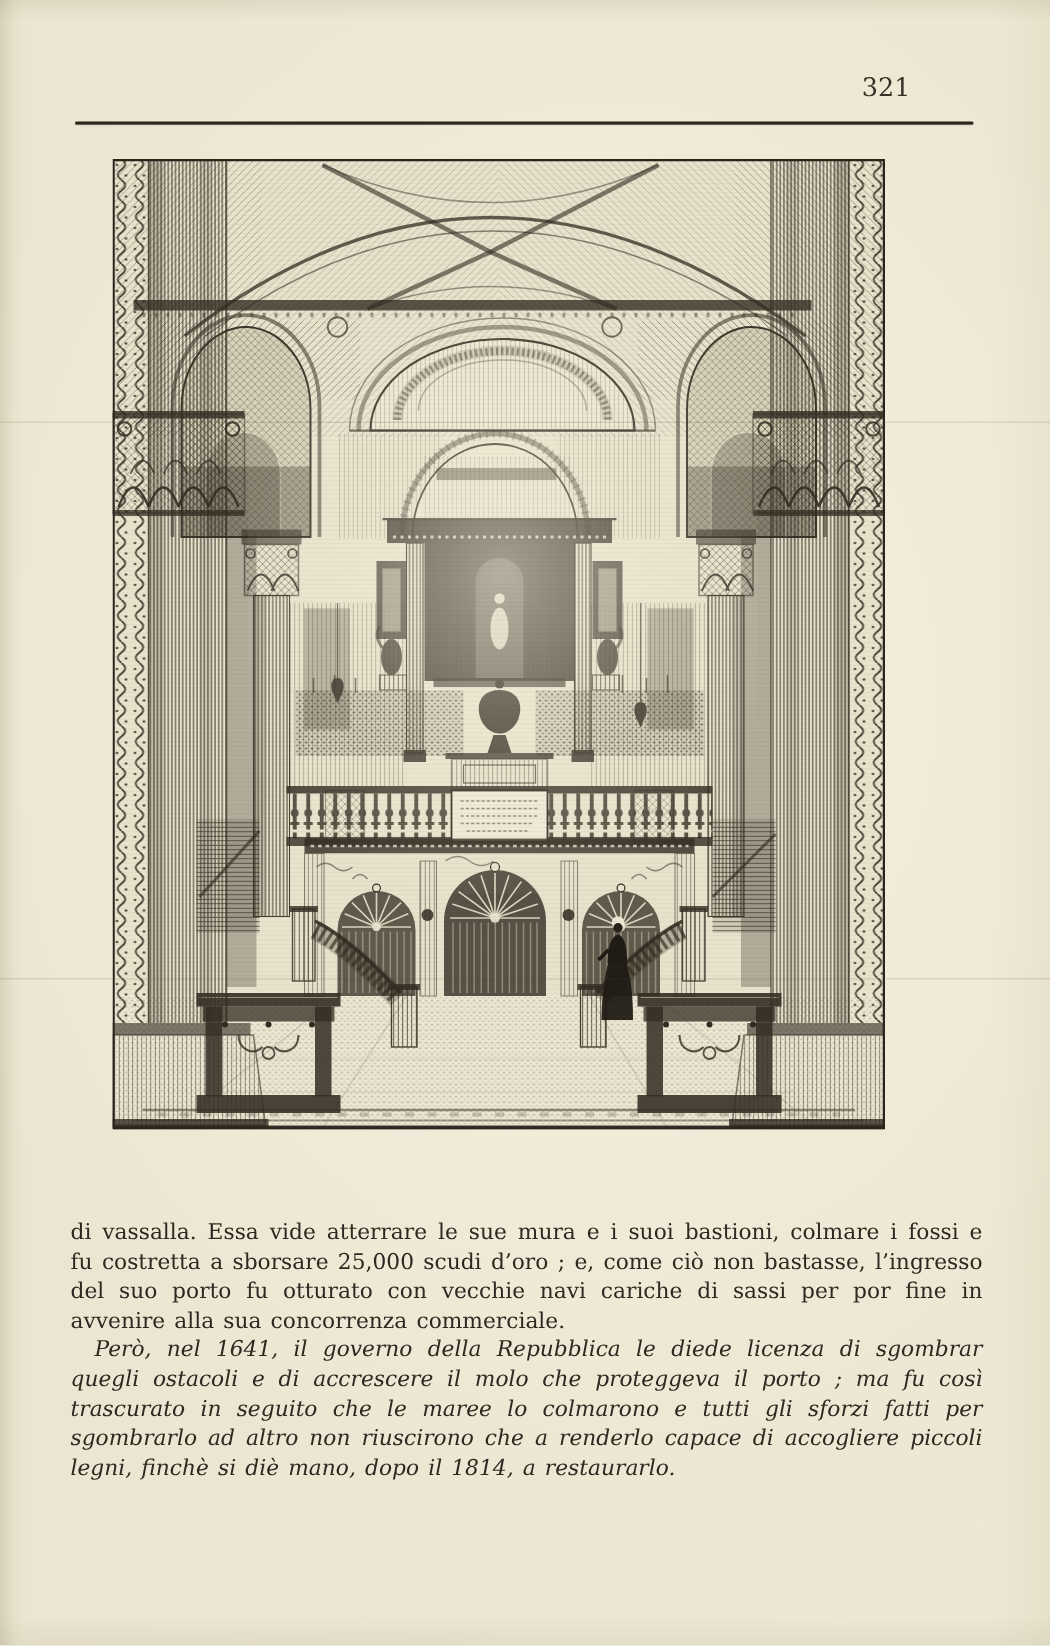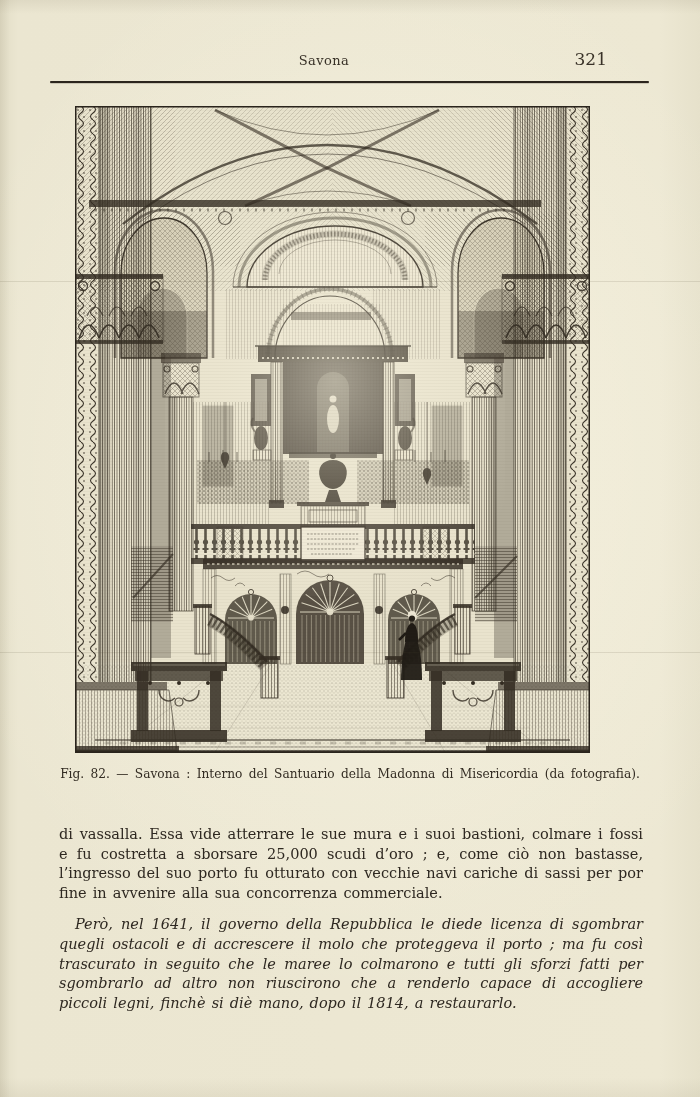--- a/index.html
+++ b/index.html
@@ -36,33 +36,32 @@
   .figure-wrap svg{ display:block; }
   .figure-caption{
     position:absolute; top:767px; left:40px; right:40px; text-align:center;
     font-size:12.2px; word-spacing:2.5px; color:#332c23; white-space:nowrap;
   }
   .body-text{
     position:absolute; top:813px; left:47px; width:608px;
     font-size:14.5px; line-height:19.6px; text-align:justify;
     word-spacing:1.5px; color:#2e2821;
   }
-  .body-text p{ margin:12px; }
+  .body-text p{ margin:0; }
   .body-text p.indented{ text-indent:16px;font-style:italic; }
   .crease{ position:absolute; left:0; width:700px; height:1px;
     background:rgba(80,70,50,0.13); pointer-events:none; }
   .crease-1{ top:281px; }
   .crease-2{ top:652px; }
 </style>
 </head>
 <body>
 
 <div class="page">
 
-  <div class="running-head">Savona</div>
   <div class="page-number">321</div>
   <div class="head-rule"></div>
 
   <div class="figure-wrap">
     <svg width="515" height="647" viewBox="0 0 515 647">
       <defs>
         <pattern id="pV" width="3" height="6" patternUnits="userSpaceOnUse">
             <path d="M1.5,0V6" stroke="#3a3226" stroke-width="0.6"></path>
           </pattern>
         <pattern id="pV2" width="2.4" height="6" patternUnits="userSpaceOnUse">
@@ -398,21 +397,20 @@
 
       <g>
         <rect x="90" y="100" width="340" height="390" fill="url(#glow)" opacity="0.7"></rect>
         <rect x="0" y="0" width="515" height="647" fill="url(#pH)" opacity="0.06"></rect>
         <rect x="0.75" y="0.75" width="513.5" height="645.5" fill="none" stroke="#2a241c" stroke-width="1.5"></rect>
         <path d="M0,645.5H515" stroke="#2a241c" stroke-width="2.5" opacity="0.9"></path>
       </g>
     </svg>
   </div>
 
-  <div class="figure-caption">Fig. 82. — Savona : Interno del Santuario della Madonna di Misericordia (da fotografia).</div>
 
   <div class="body-text">
     <p>di vassalla. Essa vide atterrare le sue mura e i suoi bastioni, colmare i fossi e fu costretta a sborsare 25,000 scudi d’oro ; e, come ciò non bastasse, l’ingresso del suo porto fu otturato con vecchie navi cariche di sassi per por fine in avvenire alla sua concorrenza commerciale.</p>
     <p class="indented">Però, nel 1641, il governo della Repubblica le diede licenza di sgombrar quegli ostacoli e di accrescere il molo che proteggeva il porto ; ma fu così trascurato in seguito che le maree lo colmarono e tutti gli sforzi fatti per sgombrarlo ad altro non riuscirono che a renderlo capace di accogliere piccoli legni, finchè si diè mano, dopo il 1814, a restaurarlo.</p>
   </div>
 
   <div class="crease crease-1"></div>
   <div class="crease crease-2"></div>
 </div>
 

